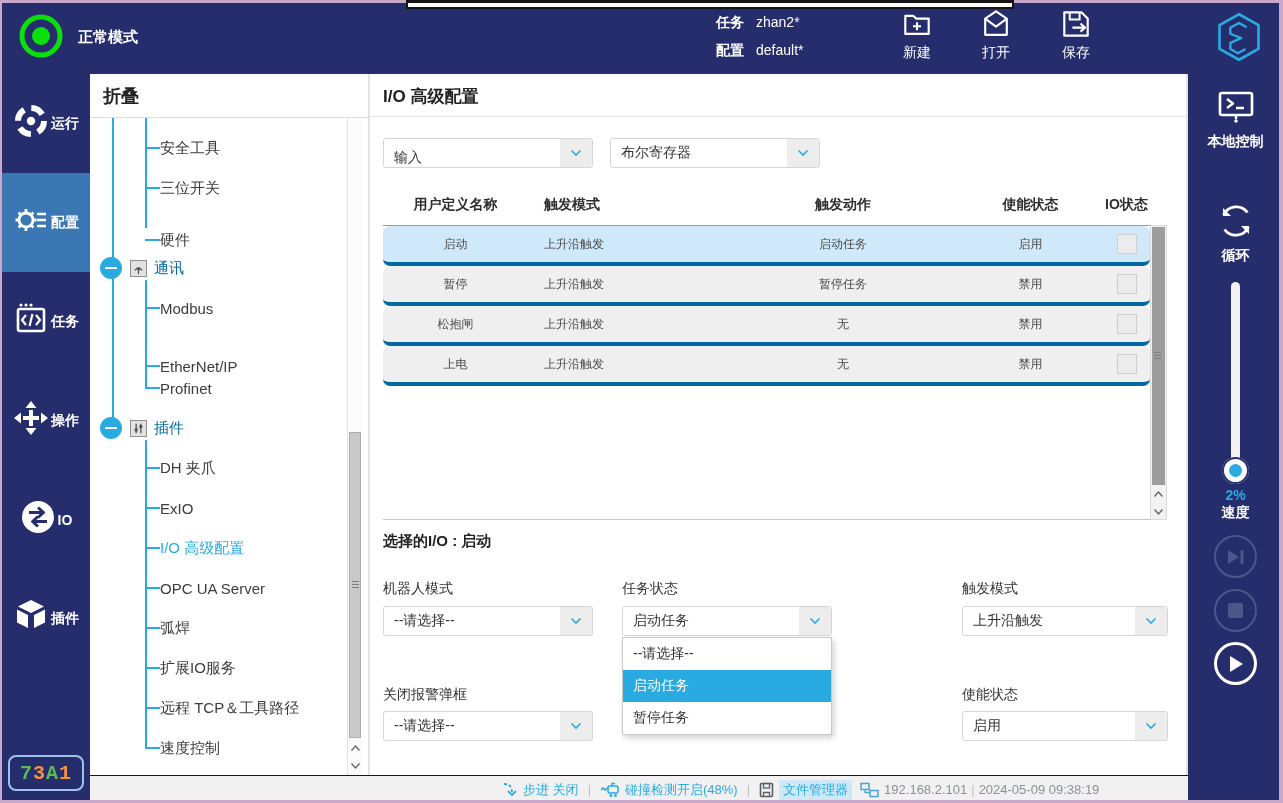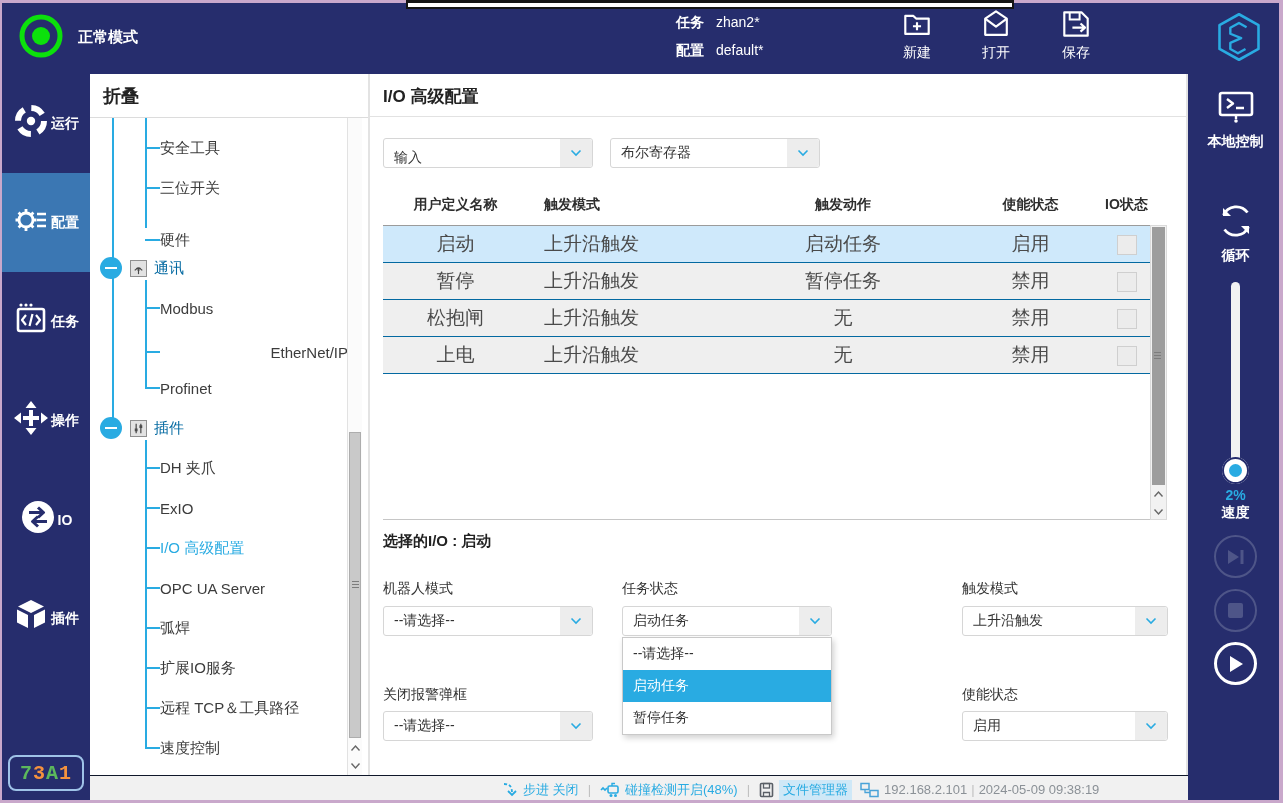--- a/index.html
+++ b/index.html
@@ -10,21 +10,21 @@
   .edge-top{left:0;top:0;width:1283px;height:3px;}
   .edge-bottom{left:0;top:800px;width:1283px;height:3px;}
   .edge-left{left:0;top:0;width:2px;height:803px;}
   .edge-right{left:1279px;top:0;width:4px;height:803px;}
   .top-strip{position:absolute;left:406px;top:0;width:608px;height:9px;background:#fff;
     border:2px solid #141414;border-top-width:3px;box-sizing:border-box;z-index:61;}
   
   .topbar{position:absolute;left:0;top:0;width:1283px;height:74px;background:#262d6d;z-index:5;}
   .status-ind{position:absolute;left:18px;top:13px;width:46px;height:46px;}
   .mode-label{position:absolute;left:78px;top:28px;color:#fff;font-size:15px;font-weight:bold;}
-  .proj-block{position:absolute;left:676px;top:8px;color:#fff;font-size:14px;line-height:28px;}
+  .proj-block{position:absolute;left:716px;top:8px;color:#fff;font-size:14px;line-height:28px;}
   .proj-row .plabel{font-weight:bold;margin-right:12px;}
   .topbtn{position:absolute;top:6px;width:66px;height:64px;display:flex;flex-direction:column;
     align-items:center;color:#fff;font-size:14px;cursor:pointer;}
   .topbtn svg{width:36px;height:36px;}
   .topbtn .tlabel{margin-top:2px;}
   .btn-new{left:884px;} .btn-open{left:963px;} .btn-save{left:1043px;}
   .logo{position:absolute;left:1213px;top:11px;width:52px;height:52px;}
   
   .leftnav{position:absolute;left:0;top:74px;width:90px;height:729px;background:#262d6d;z-index:4;}
   .lnav-item{width:90px;height:99px;display:flex;flex-direction:row;align-items:center;
@@ -75,21 +75,21 @@
     display:flex;align-items:center;justify-content:center;flex:none;}
   .sel-io{left:13px;top:64px;width:210px;align-items:flex-end;}
   .sel-reg{left:240px;top:64px;width:210px;}
   .thead{position:absolute;left:13px;top:111px;width:767px;height:40px;display:grid;
     grid-template-columns:145px 200px 230px 145px 1fr;align-items:center;
     font-size:14px;font-weight:bold;color:#2e2e2e;}
   .thead div{text-align:center;} .thead .h2{text-align:left;padding-left:16px;}
   .tbody{position:absolute;left:13px;top:151px;width:767px;height:295px;
     border-top:1px solid #9b9b9b;border-bottom:1px solid #c6c6c6;box-sizing:border-box;background:#fff;}
   .drow{height:36px;display:grid;grid-template-columns:145px 200px 230px 145px 1fr;align-items:center;
-    background:#efefef;border-bottom:1px solid #0369a1;font-size:19px;color:#4a4a4a;cursor:pointer;}
+    background:#efefef;border-bottom:4px solid #0369a1;font-size:12px;color:#4a4a4a;cursor:pointer;border-radius:7px;}
   .drow.sel{background:#cfe9fb;}
   .drow div{text-align:center;} .drow .c2{text-align:left;padding-left:16px;}
   .cbx{display:inline-block;width:20px;height:20px;background:#ececec;border:1px solid #cfcfcf;
     box-sizing:border-box;vertical-align:middle;}
   .tbl-scroll{position:absolute;left:780px;top:151px;width:17px;height:295px;background:#f2f2f2;
     border:1px solid #dadada;box-sizing:border-box;}
   .tbl-thumb{position:absolute;left:1px;top:1px;width:13px;height:258px;background:#9d9d9d;}
   .tbl-scroll .up{top:260px;} .tbl-scroll .down{top:277px;}
   .sel-io-label{position:absolute;left:13px;top:458px;font-size:15px;font-weight:bold;color:#222;}
   .flabel{position:absolute;font-size:14px;color:#333;}
@@ -271,21 +271,21 @@
                 <circle cx="8" cy="9.6" r="1.2" fill="#4a4a4a"></circle>
                 <path d="M8 10.5V14" stroke="#4a4a4a" stroke-width="1.2"></path>
               </svg>
             </span>
           <span class="sec-lbl">通讯</span>
         </div>
         <div class="trow" style="top:200px;">
             <span class="stub"></span>
             <span class="tlbl">Modbus</span>
           </div>
-        <div class="trow" style="top:244px;justify-content:flex-end;">
+        <div class="trow" style="top:258px;">
             <span class="stub"></span>
             <span class="tlbl">EtherNet/IP</span>
           </div>
         <div class="trow" style="top:280px;">
             <span class="stub"></span>
             <span class="tlbl">Profinet</span>
           </div>
 
         <div class="tsection" style="top:320px;">
           <span class="minus-toggle"></span>

